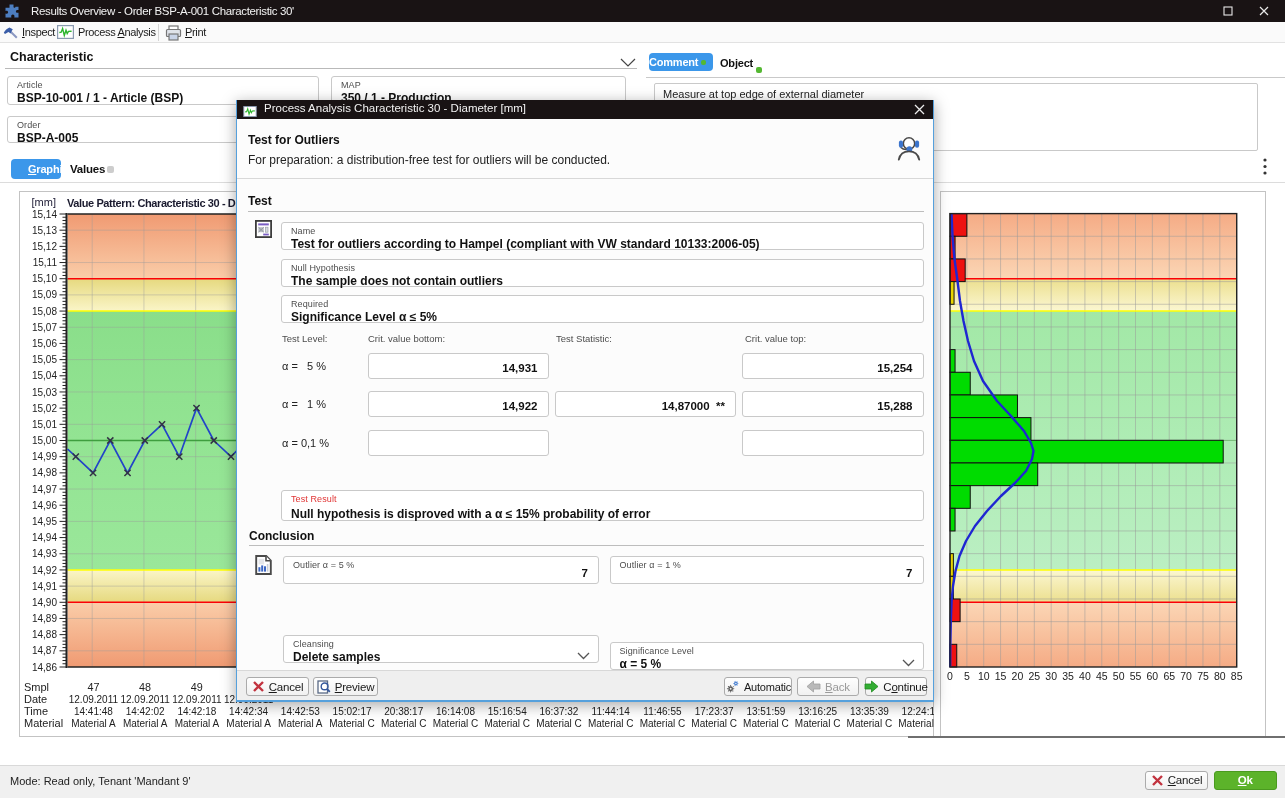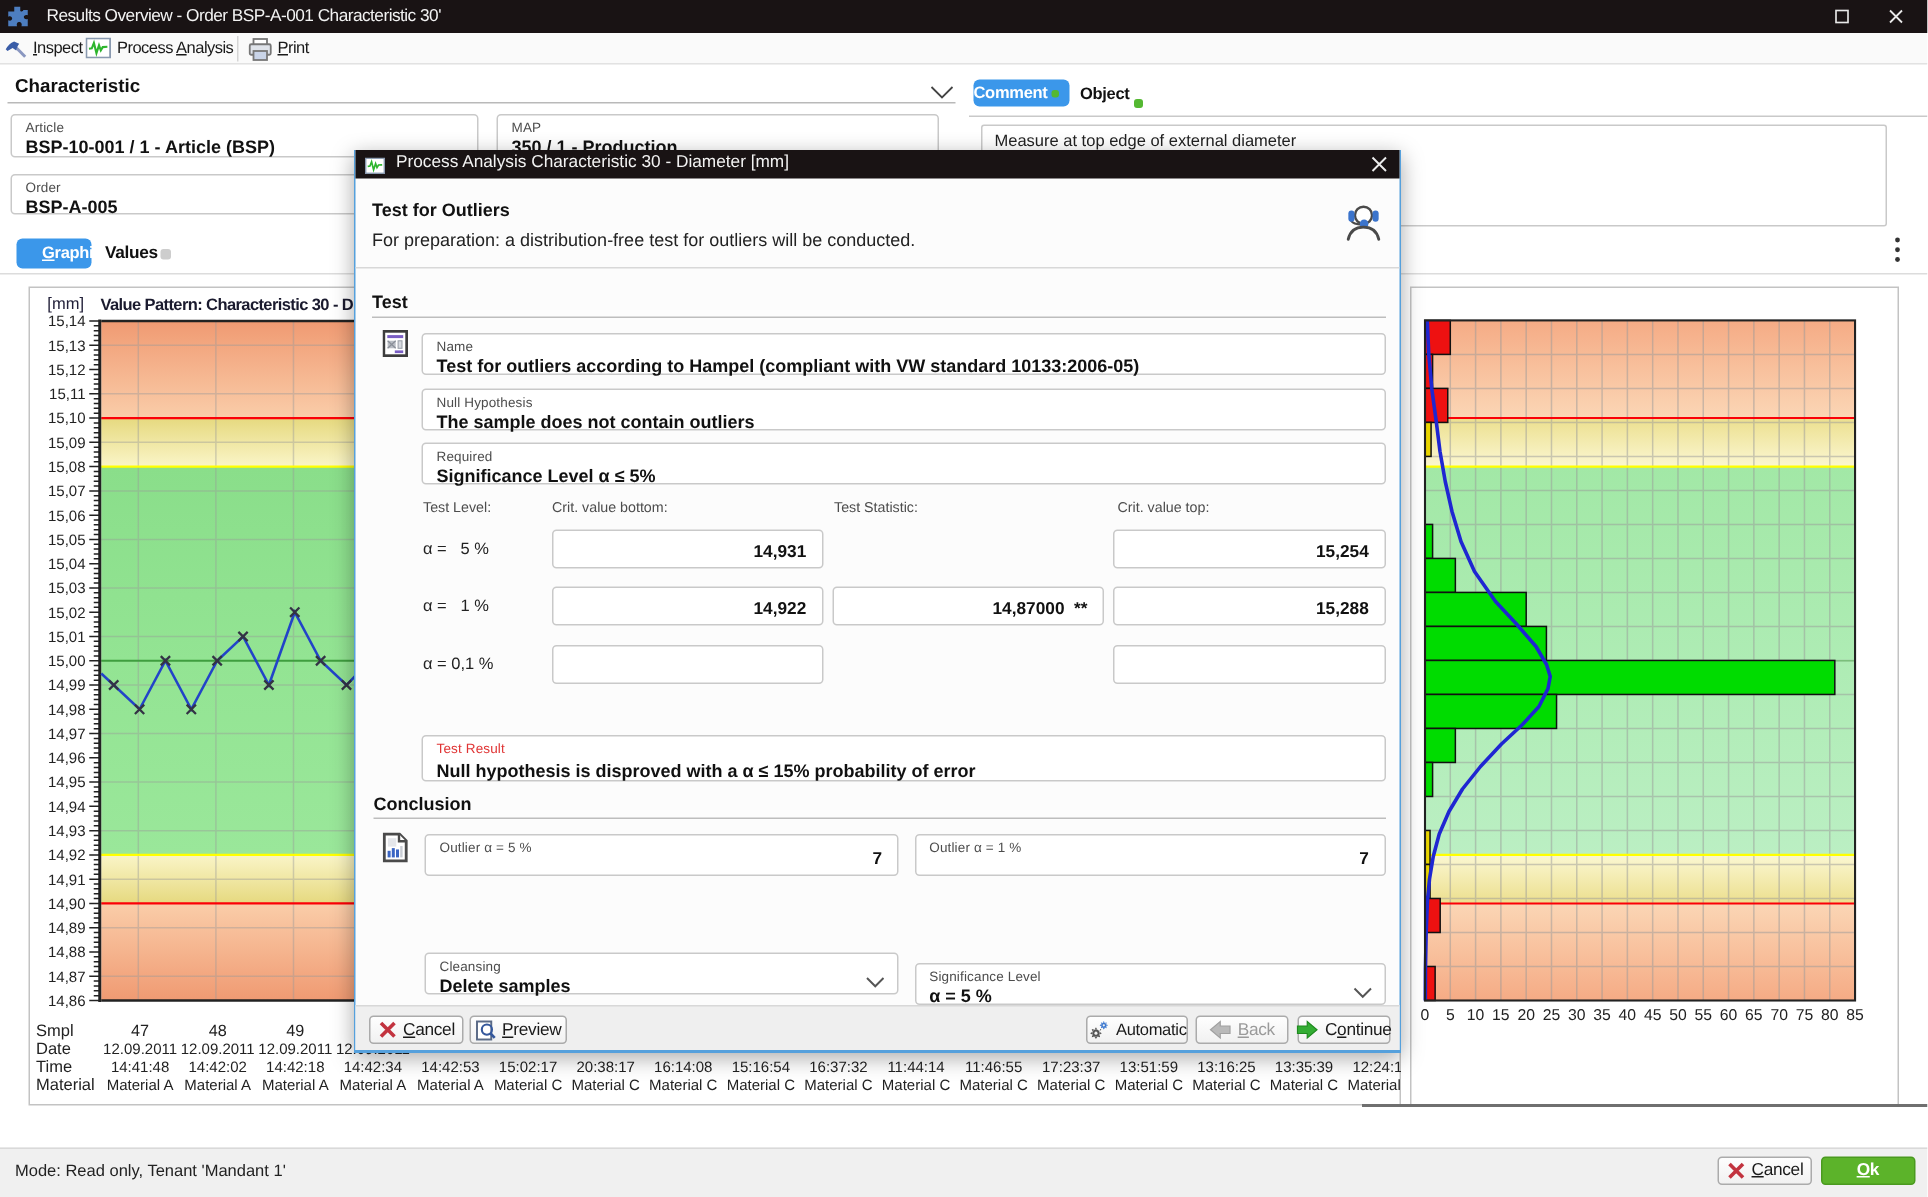--- a/index.html
+++ b/index.html
@@ -426,21 +426,21 @@
     </div>
 <div class="btn" style="left:628px;top:577px;width:62px;">
       <svg width="15" height="13" viewBox="0 0 15 13">
         <path d="M7.5 1v3H1v5h6.5v3L14 6.5z" fill="#33ad33" stroke="#1f8a1f" stroke-width="0.8"></path>
       </svg>
       <span>C<span class="u">o</span>ntinue</span>
     </div>
 <div class="abs" style="left:-1px;top:600px;width:698px;height:2px;background:#55a0dc;"></div>
 </div>
 <div class="abs" style="left:0;top:765px;width:1285px;height:33px;background:#f0f0f0;border-top:1px solid #d9d9d9;"></div>
-<div class="abs" style="left:10px;top:775px;font-size:11px;color:#222;">Mode: Read only, Tenant 'Mandant 1'</div>
+<div class="abs" style="left:10px;top:775px;font-size:11px;color:#222;">Mode: Read only, Tenant 'Mandant 9'</div>
 <div class="btn" style="left:1145px;top:770.5px;width:63px;">
     <svg width="13" height="13" viewBox="0 0 13 13">
       <path d="M2 2 11 11M11 2 2 11" stroke="#c2333f" stroke-width="2.4"></path>
     </svg>
     <span><span class="u">C</span>ancel</span>
   </div>
 <div class="btn" style="left:1213.5px;top:770.5px;width:63.5px;background:#5cb32a;border-color:#4a9a1f;color:#fff;font-weight:bold;">
     <span><span class="u">O</span>k</span>
   </div>
 </body></html>

